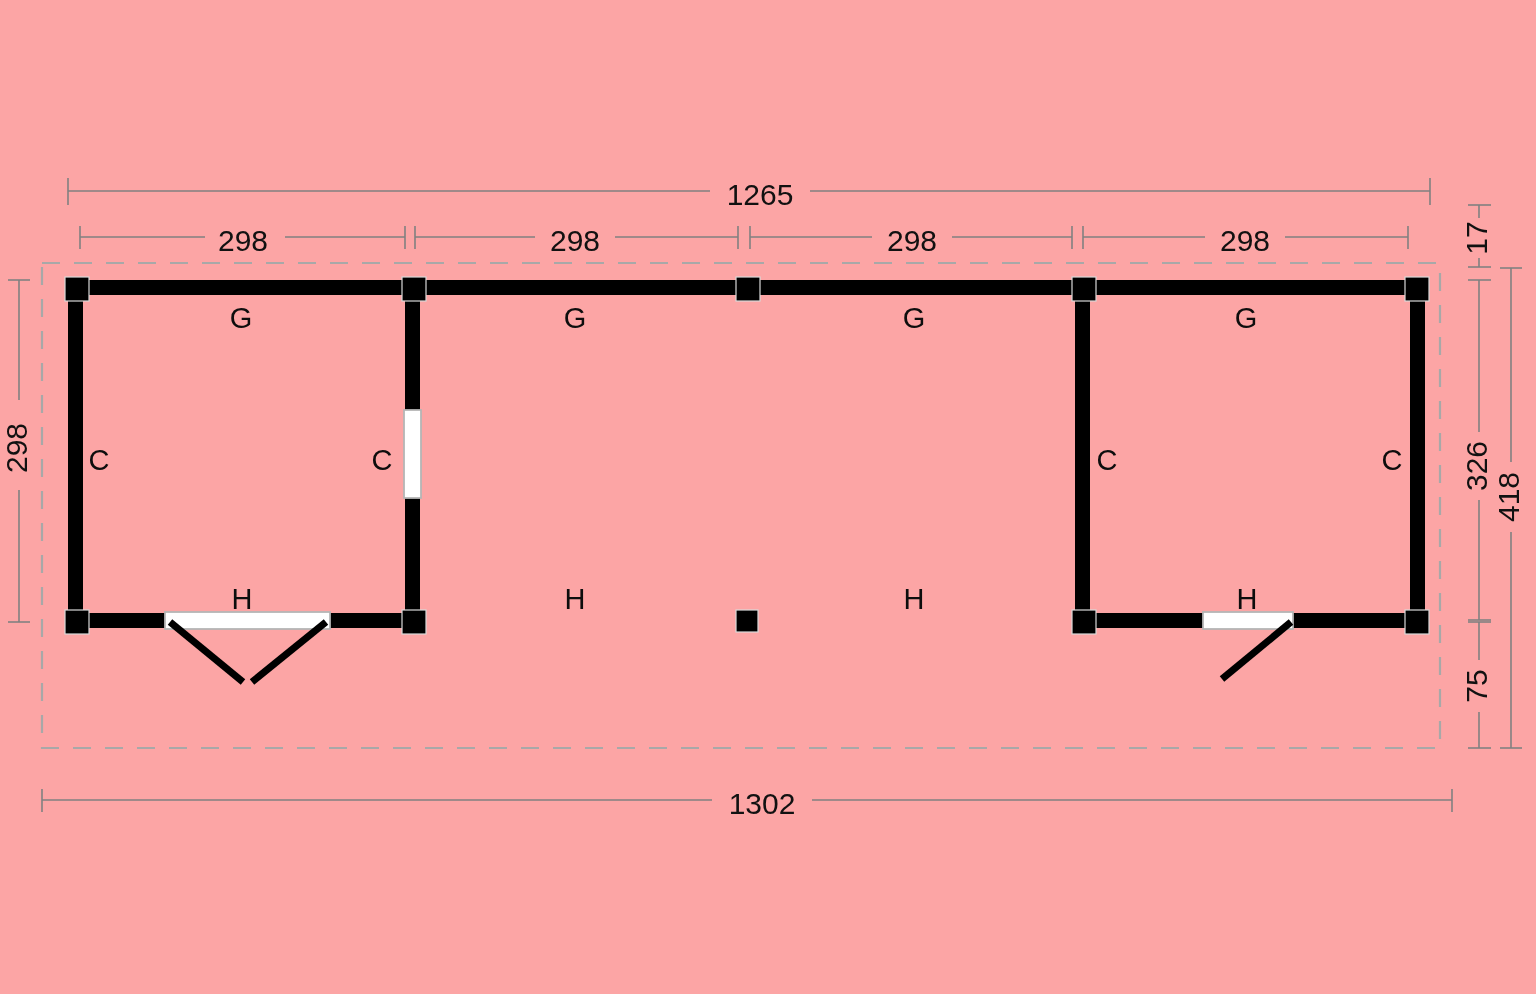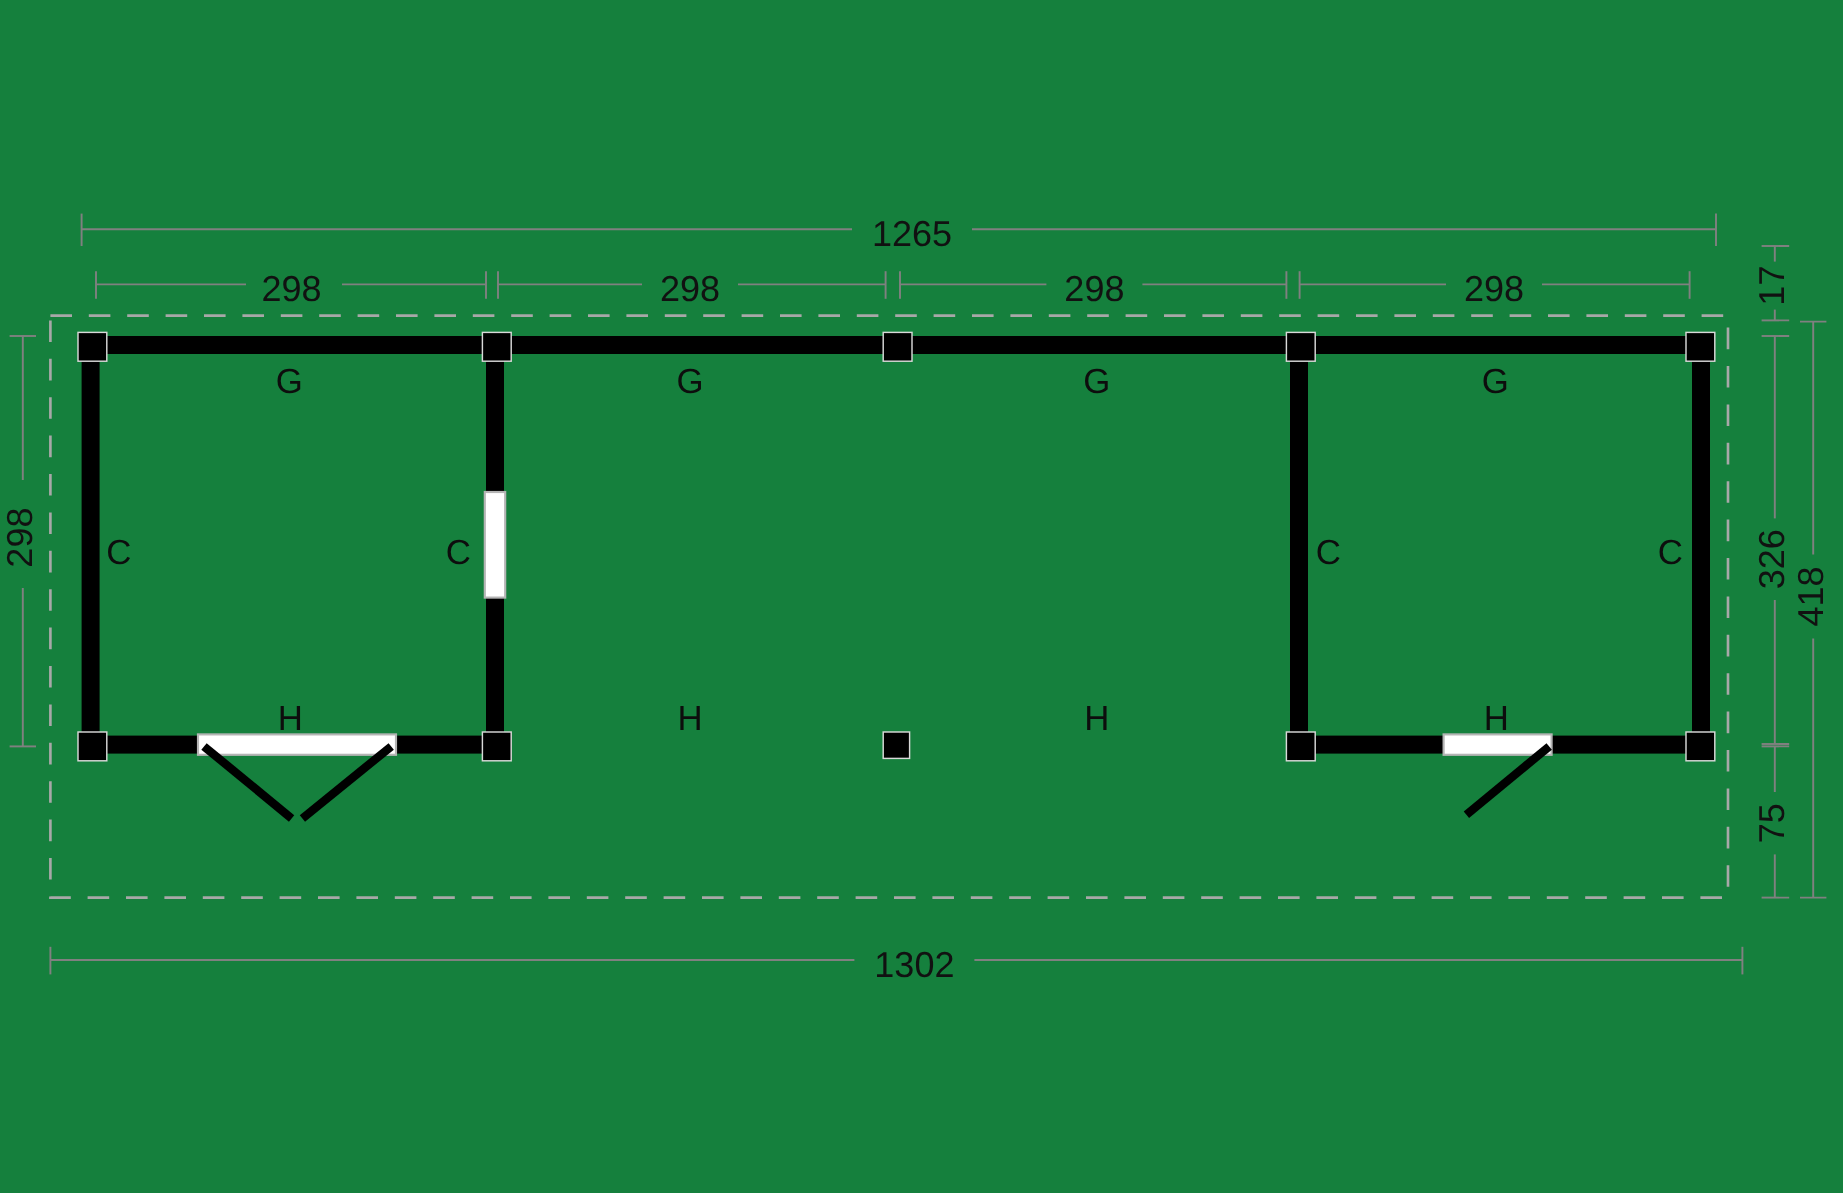--- a/index.html
+++ b/index.html
@@ -11,21 +11,21 @@
   body {
     width: 1536px;
     height: 994px;
     font-family: "Liberation Sans", sans-serif;
     overflow: hidden;
   }
   #plan-root {
     position: relative;
     width: 1536px;
     height: 994px;
-    background: #15803d;
+    background: #fca5a5;
   }
   #plan-svg {
     display: block;
     width: 1536px;
     height: 994px;
   }
   .dim-text {
     font-family: "Liberation Sans", sans-serif;
     font-size: 30px;
     fill: #111111;

